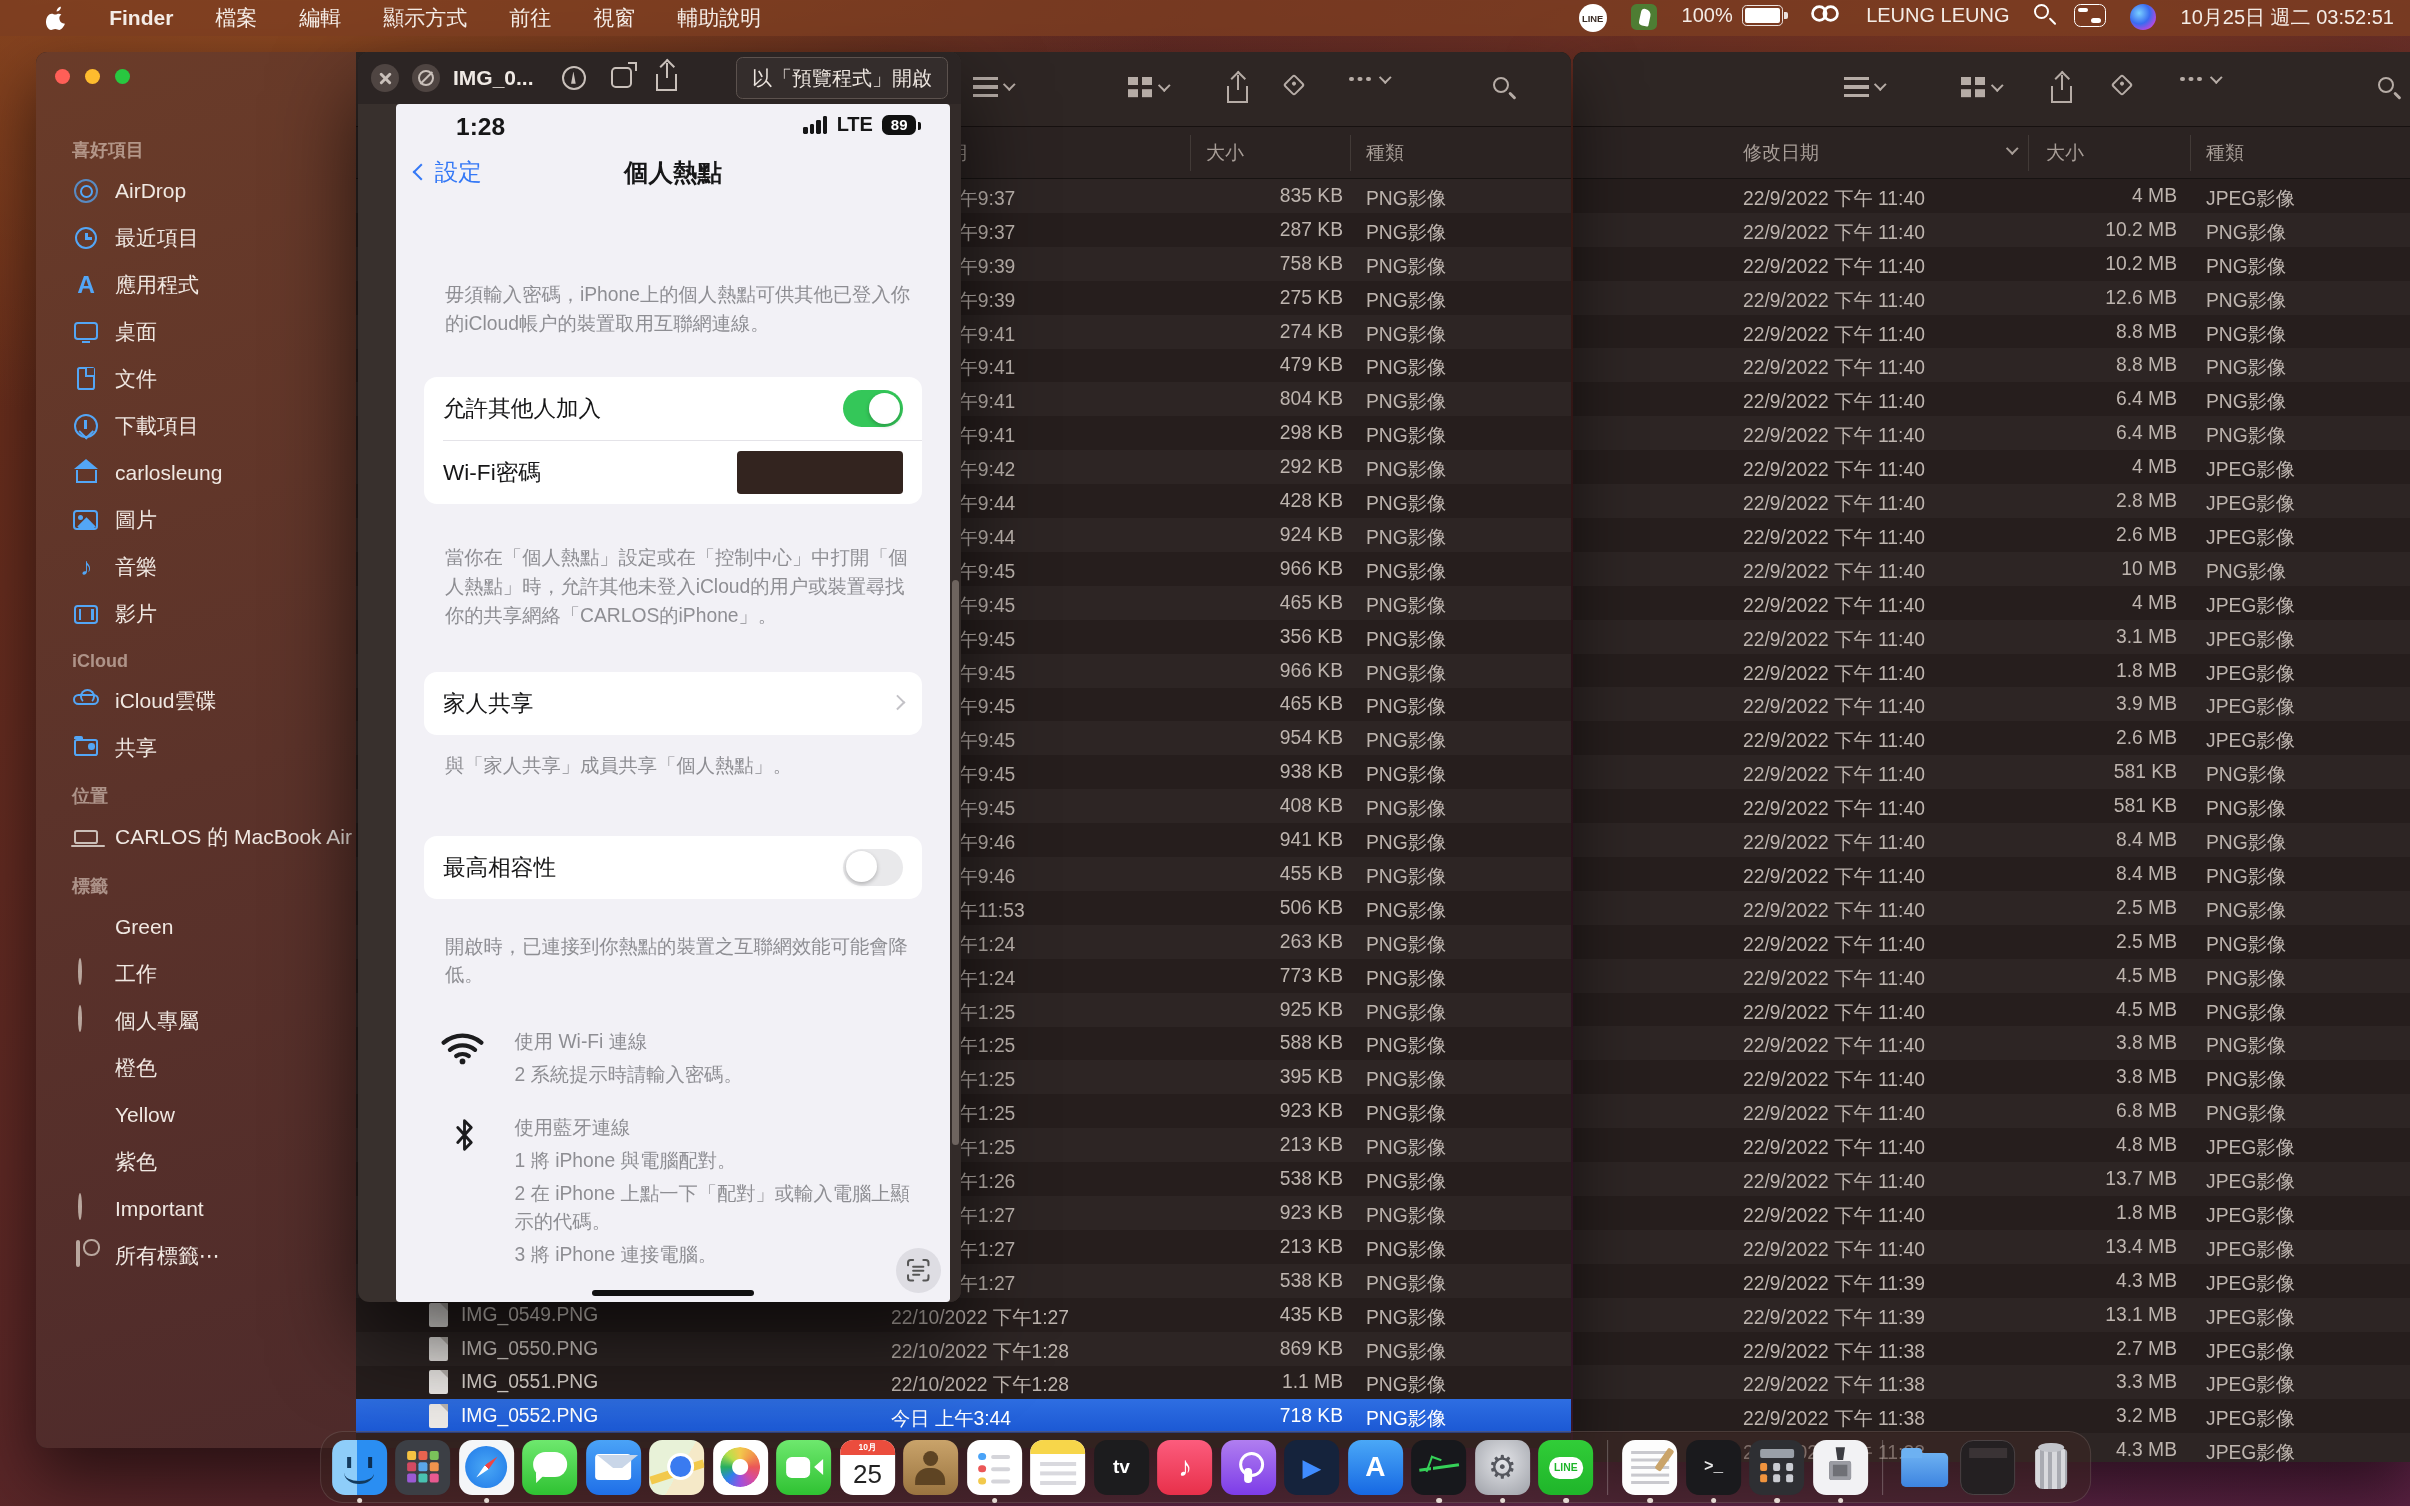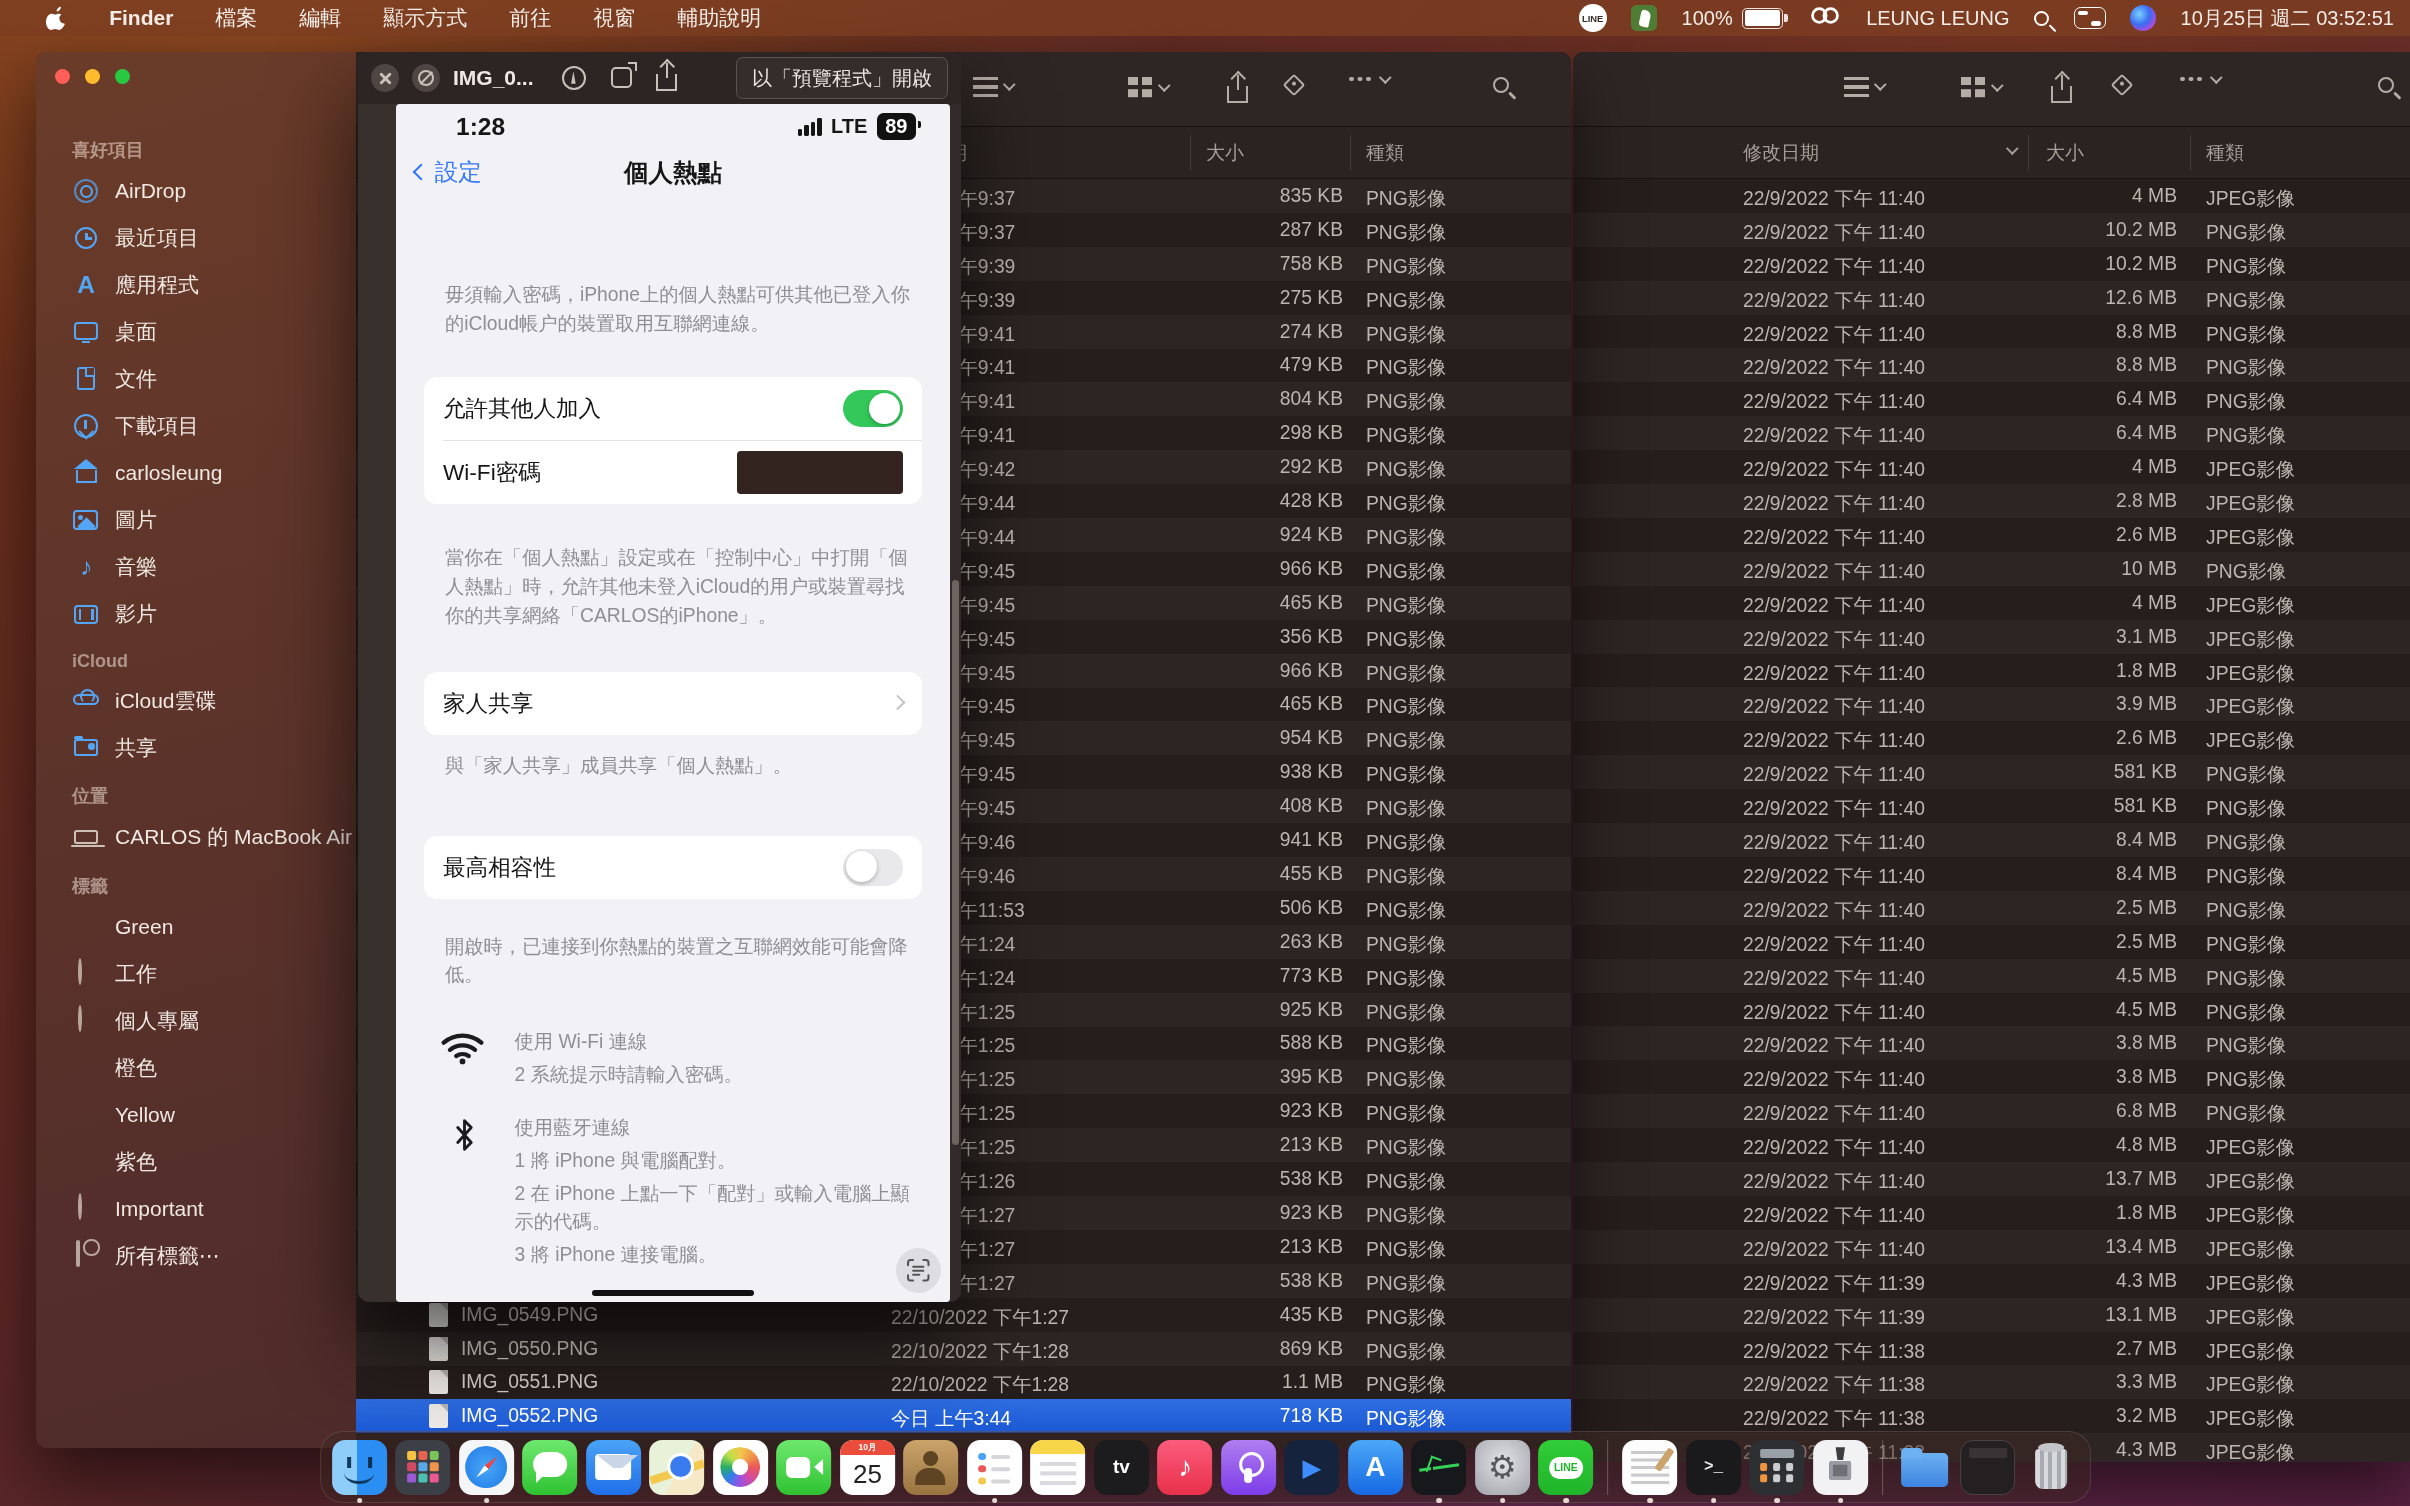--- a/index.html
+++ b/index.html
@@ -13,21 +13,21 @@
       linear-gradient(135deg,#6d3018 0%,#55242a 45%,#461d33 70%,#571f3f 100%);
     position:relative;
   }
   
   #menubar{position:absolute;left:0;top:0;width:2411px;height:36px;
     background:rgba(124,62,33,.78); display:flex;align-items:center;
     color:#f4ece6;font-size:21px; z-index:40;}
   #menubar .mleft{display:flex;align-items:center;gap:0;padding-left:24.5px;}
   #menubar .mitem{padding:0 21px;height:36px;display:flex;align-items:center;}
   #menubar .mitem.app{font-weight:bold;}
-  #menubar .mright{margin-left:auto;display:flex;align-items:center;gap:24.5px;padding-right:17px;font-size:20px;}
+  #menubar .mright{margin-left:auto;display:flex;align-items:flex-start;gap:24.5px;padding-right:17px;font-size:20px;}
   .apple-svg{width:21.7px;height:25.4px;fill:#fff;}
   .line-badge{width:28px;height:28px;border-radius:50%;background:#fff;color:#3b2d26;
     font-size:9.4px;font-weight:bold;display:flex;align-items:center;justify-content:center;}
   .hand-ico{width:26px;height:26px;border-radius:5.6px;background:#4e7d33;position:relative;overflow:hidden;}
   .hand-ico::after{content:"";position:absolute;left:8.5px;top:4.7px;width:10.4px;height:17px;background:#fff;
     border-radius:5.6px 9.4px 1.9px 5.6px; transform:rotate(12deg);}
   .battery{display:flex;align-items:center;gap:9.4px;}
   .batt-body{width:41px;height:21px;border:1.9px solid rgba(255,255,255,.85);border-radius:4.7px;position:relative;}
   .batt-body::before{content:"";position:absolute;left:1.9px;top:1.9px;bottom:1.9px;right:1.9px;background:#fff;border-radius:1.9px;}
   .batt-body::after{content:"";position:absolute;right:-5.6px;top:5.6px;width:3.8px;height:7.5px;background:rgba(255,255,255,.85);border-radius:0 1.9px 1.9px 0;}
@@ -145,21 +145,21 @@
   
   #phone{position:absolute;left:38px;top:52px;width:554px;height:1198px;background:#f2f1f6;
     border-radius:3.8px;color:#161617;overflow:hidden;}
   #p-status{position:absolute;left:0;top:0;right:13px;height:41px;font-size:24.5px;font-weight:bold;}
   #p-time{position:absolute;left:60px;top:9.4px;}
   #p-statr{position:absolute;right:21px;top:9.4px;display:flex;align-items:center;gap:9.4px;}
   .sigbars{display:flex;align-items:flex-end;gap:2.4px;height:18px;}
   .sigbars span{width:4.2px;background:#161617;border-radius:1.4px;}
   .sb1{height:6.6px;} .sb2{height:10.4px;} .sb3{height:14px;} .sb4{height:18px;}
   #p-lte{font-size:20px;font-weight:600;}
-  #p-batt{background:#111;color:#fff;font-size:20px;font-weight:bold;border-radius:6.6px;
+  #p-batt{background:#111;color:#fff;font-size:15px;font-weight:bold;border-radius:6.6px;
     padding:1.9px 8.5px;position:relative;}
   #p-batt::after{content:"";position:absolute;right:-4.7px;top:7.5px;width:2.8px;height:7.5px;background:#111;border-radius:0 1.9px 1.9px 0;}
   #p-nav{position:absolute;left:0;top:41px;right:0;height:53px;}
   #p-back{position:absolute;left:19px;top:11.3px;color:#3478f6;font-size:23.5px;display:flex;align-items:center;gap:7.5px;}
   .chev-left{width:12.2px;height:12.2px;border-left:2.8px solid #3478f6;border-bottom:2.8px solid #3478f6;transform:rotate(45deg);}
   #p-title{position:absolute;left:0;right:0;top:11.3px;text-align:center;font-size:24.5px;font-weight:bold;}
   #p-body{position:absolute;left:0;top:94px;right:0;bottom:0;font-size:19.3px;}
   .p-note{color:#8e8e93;line-height:1.5;margin:0 38px 0 49px;}
   .p-card{background:#fff;border-radius:13px;margin:0 28px;}
   .p-row{position:relative;height:63px;display:flex;align-items:center;padding:0 19px;}

